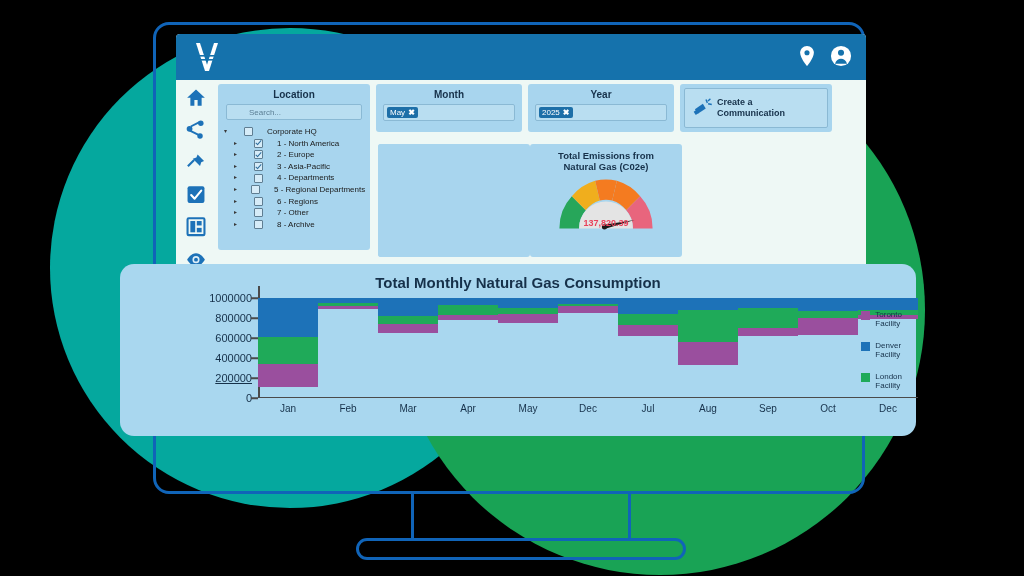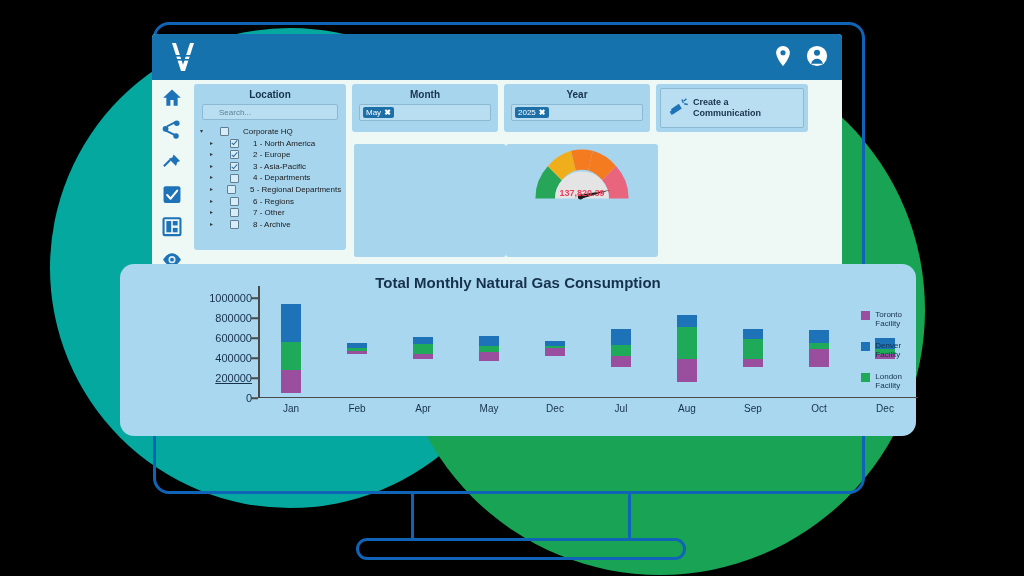--- a/index.html
+++ b/index.html
@@ -13,39 +13,39 @@
   
   #monitor-frame{position:absolute;left:153px;top:22px;width:712px;height:472px;
       border:3px solid #1064b8;border-radius:16px;box-sizing:border-box;background:transparent;}
   .stand-leg{position:absolute;width:3px;background:#1064b8;}
   #stand-leg-left{left:411px;top:494px;height:46px;}
   #stand-leg-right{left:628px;top:494px;height:46px;}
   #stand-base{position:absolute;left:356px;top:538px;width:330px;height:22px;
       border:3px solid #1064b8;border-radius:11px;box-sizing:border-box;}
 
   
-  #app-window{position:absolute;left:152px;top:34px;width:690px;height:235px;
+  #app-window{position:absolute;left:176px;top:34px;width:690px;height:235px;
       background:#eef8f5;border-radius:4px;overflow:hidden;}
   #app-header{position:relative;height:46px;background:#1572ac;}
   #logo{position:absolute;left:16px;top:7px;width:32px;height:32px;}
   #header-icons{position:absolute;right:14px;top:10px;display:flex;gap:12px;align-items:center;}
   .hicon{width:22px;height:24px;}
 
   #app-body{position:relative;height:189px;display:flex;}
   #sidebar{width:40px;padding-top:8px;display:flex;flex-direction:column;align-items:center;gap:13px;}
   .sideicon{width:20px;height:20px;display:block;}
 
   #panels{flex:1;padding:4px 10px 0 2px;}
   .row{display:flex;gap:6px;}
   .card{background:#a8d5ee;border-radius:3px;}
   .card-title{text-align:center;font-weight:bold;color:#16314a;font-size:10px;padding:5px 2px 4px;}
 
   #location-card{width:152px;height:166px;}
   #search-box{margin:0 8px;height:16px;background:#b9def1;border:1px solid #8ab9d4;border-radius:2px;
-      font-size:8px;color:#5c7f95;line-height:16px;padding-left:16px;box-sizing:border-box;}
+      font-size:8px;color:#5c7f95;line-height:16px;padding-left:22px;box-sizing:border-box;}
   #tree{margin:6px 6px 0 6px;font-size:8px;color:#1a1a1a;line-height:11.6px;}
   .tnode{display:flex;align-items:center;gap:14px;white-space:nowrap;}
   .tnode.lvl1{padding-left:10px;}
   .caret{font-size:6px;color:#3a3a3a;width:6px;display:inline-block;}
   .cbox{width:7px;height:7px;border:1px solid #5f7e92;background:#d6ecf8;display:inline-block;
       position:relative;border-radius:1px;flex:none;}
   .cbox.checked:after{content:"";position:absolute;left:1.5px;top:-0.5px;width:2px;height:5px;
       border:solid #2d6e9e;border-width:0 1.4px 1.4px 0;transform:rotate(42deg);}
 
   #month-card,#year-card{width:146px;height:48px;}
@@ -79,21 +79,21 @@
   #chart-title{position:absolute;left:0;right:0;top:10px;text-align:center;
       font-size:15px;font-weight:bold;color:#16314a;}
   #plot{position:absolute;left:138px;top:34px;width:660px;height:100px;}
   .ytick{position:absolute;right:100%;margin-right:6px;transform:translateY(-50%);
       font-size:11px;color:#16314a;white-space:nowrap;}
   .yaxis{position:absolute;left:0;top:-12px;bottom:0;width:1.5px;background:#4a4a4a;}
   .ymark{position:absolute;left:-7px;width:7px;height:1.5px;background:#4a4a4a;transform:translateY(-50%);}
   .xaxis{position:absolute;left:0;right:0;bottom:0;height:1.5px;background:#4a4a4a;}
   #bars{position:absolute;left:0;right:0;bottom:0;top:0;display:flex;align-items:flex-end;
       justify-content:space-around;}
-  .bar-col{width:20px;display:flex;flex-direction:column;justify-content:center;height:100%;position:relative;}
+  .bar-col{width:60px;display:flex;flex-direction:column;justify-content:flex-start;height:100%;position:relative;}
   .seg{width:100%;}
   .xlabel{position:absolute;top:100%;left:0;right:0;text-align:center;font-size:10px;
       color:#16314a;padding-top:5px;}
   #chart-legend{position:absolute;right:14px;top:46px;display:flex;flex-direction:column;gap:13px;}
   .clg{display:flex;gap:5px;align-items:flex-start;}
   .cswatch{width:9px;height:9px;flex:none;margin-top:1px;}
   .clabel{font-size:8px;color:#16314a;line-height:9px;}
 </style>
 </head>
 <body>
@@ -283,20 +283,24 @@
                     <span class="plabel"><span>London</span><br><span>Facility</span></span>
                   </div>
                 </div>
             </div>
           </div>
 
           <div class="card widget narrow" style="position:absolute;left:202px;top:59px;">
           </div>
 
           <div class="card widget" style="position:absolute;left:354px;top:59px;">
+            <div class="wtitle">
+              <div>Total Emissions from</div>
+              <div>Natural Gas (C02e)</div>
+            </div>
             <div class="gauge-wrap">
               <svg width="104" height="58" viewBox="0 0 200 112">
                 <path d="M10 105 A90 90 0 0 1 34 43 L61 70 A52 52 0 0 0 48 105 Z" fill="#27a65a"></path>
                 <path d="M34 43 A90 90 0 0 1 79 13 L88 51 A52 52 0 0 0 61 70 Z" fill="#f0ae1d"></path>
                 <path d="M79 13 A90 90 0 0 1 121 13 L112 51 A52 52 0 0 0 88 51 Z" fill="#f47b20"></path>
                 <path d="M121 13 A90 90 0 0 1 166 43 L139 70 A52 52 0 0 0 112 51 Z" fill="#f47b20"></path>
                 <path d="M166 43 A90 90 0 0 1 190 105 L152 105 A52 52 0 0 0 139 70 Z" fill="#e8657d"></path>
                 <path d="M48 105 A52 52 0 0 1 152 105 Z" fill="#e4e4e4"></path>
                 <path d="M96 98 L155 89 L97 106 Z" fill="#1a1a1a"></path>
                 <circle cx="97" cy="102" r="5" fill="#1a1a1a"></circle>
@@ -336,20 +340,26 @@
             <div class="seg" style="background: rgb(154, 79, 158); height: 23%;"></div>
             <div class="xlabel">Jan</div>
           </div>
           <div class="bar-col">
             <div class="seg" style="background: rgb(29, 114, 184); height: 5%;"></div>
             <div class="seg" style="background: rgb(31, 170, 89); height: 3%;"></div>
             <div class="seg" style="background: rgb(154, 79, 158); height: 3%;"></div>
             <div class="xlabel">Feb</div>
           </div>
           <div class="bar-col">
+            <div class="seg" style="background: rgb(29, 114, 184); height: 17.5%;"></div>
+            <div class="seg" style="background: rgb(31, 170, 89); height: 8%;"></div>
+            <div class="seg" style="background: rgb(154, 79, 158); height: 9.5%;"></div>
+            <div class="xlabel">Mar</div>
+          </div>
+          <div class="bar-col">
             <div class="seg" style="background: rgb(29, 114, 184); height: 6.5%;"></div>
             <div class="seg" style="background: rgb(31, 170, 89); height: 10.5%;"></div>
             <div class="seg" style="background: rgb(154, 79, 158); height: 4.5%;"></div>
             <div class="xlabel">Apr</div>
           </div>
           <div class="bar-col">
             <div class="seg" style="background: rgb(29, 114, 184); height: 10%;"></div>
             <div class="seg" style="background: rgb(31, 170, 89); height: 6%;"></div>
             <div class="seg" style="background: rgb(154, 79, 158); height: 9%;"></div>
             <div class="xlabel">May</div>

